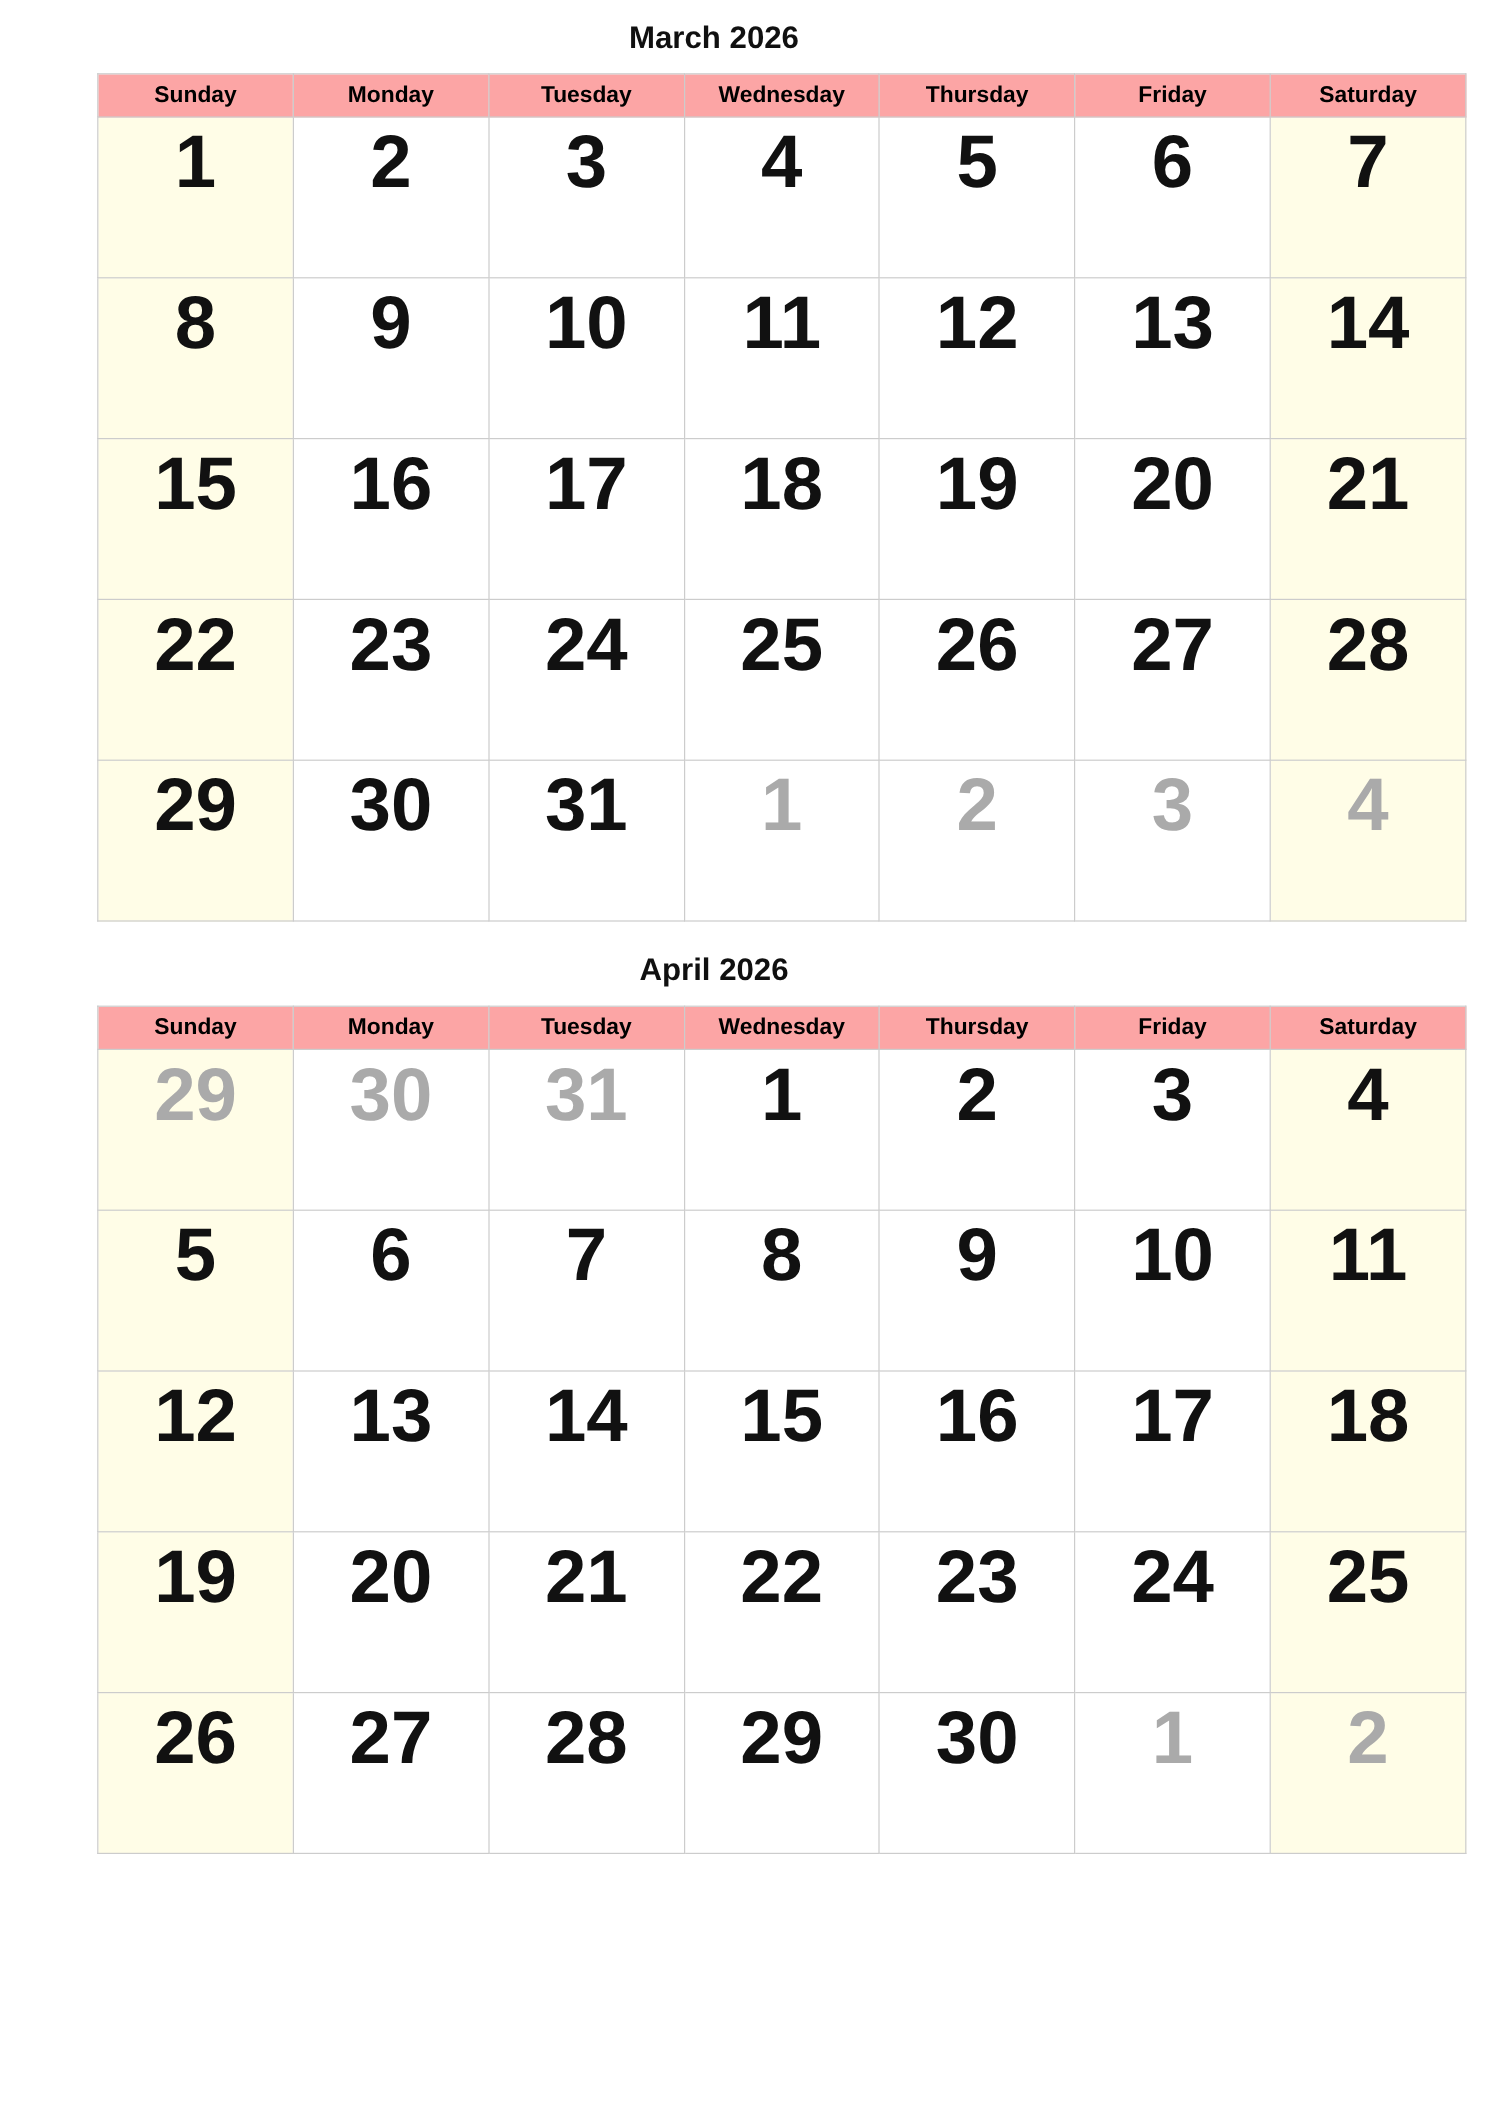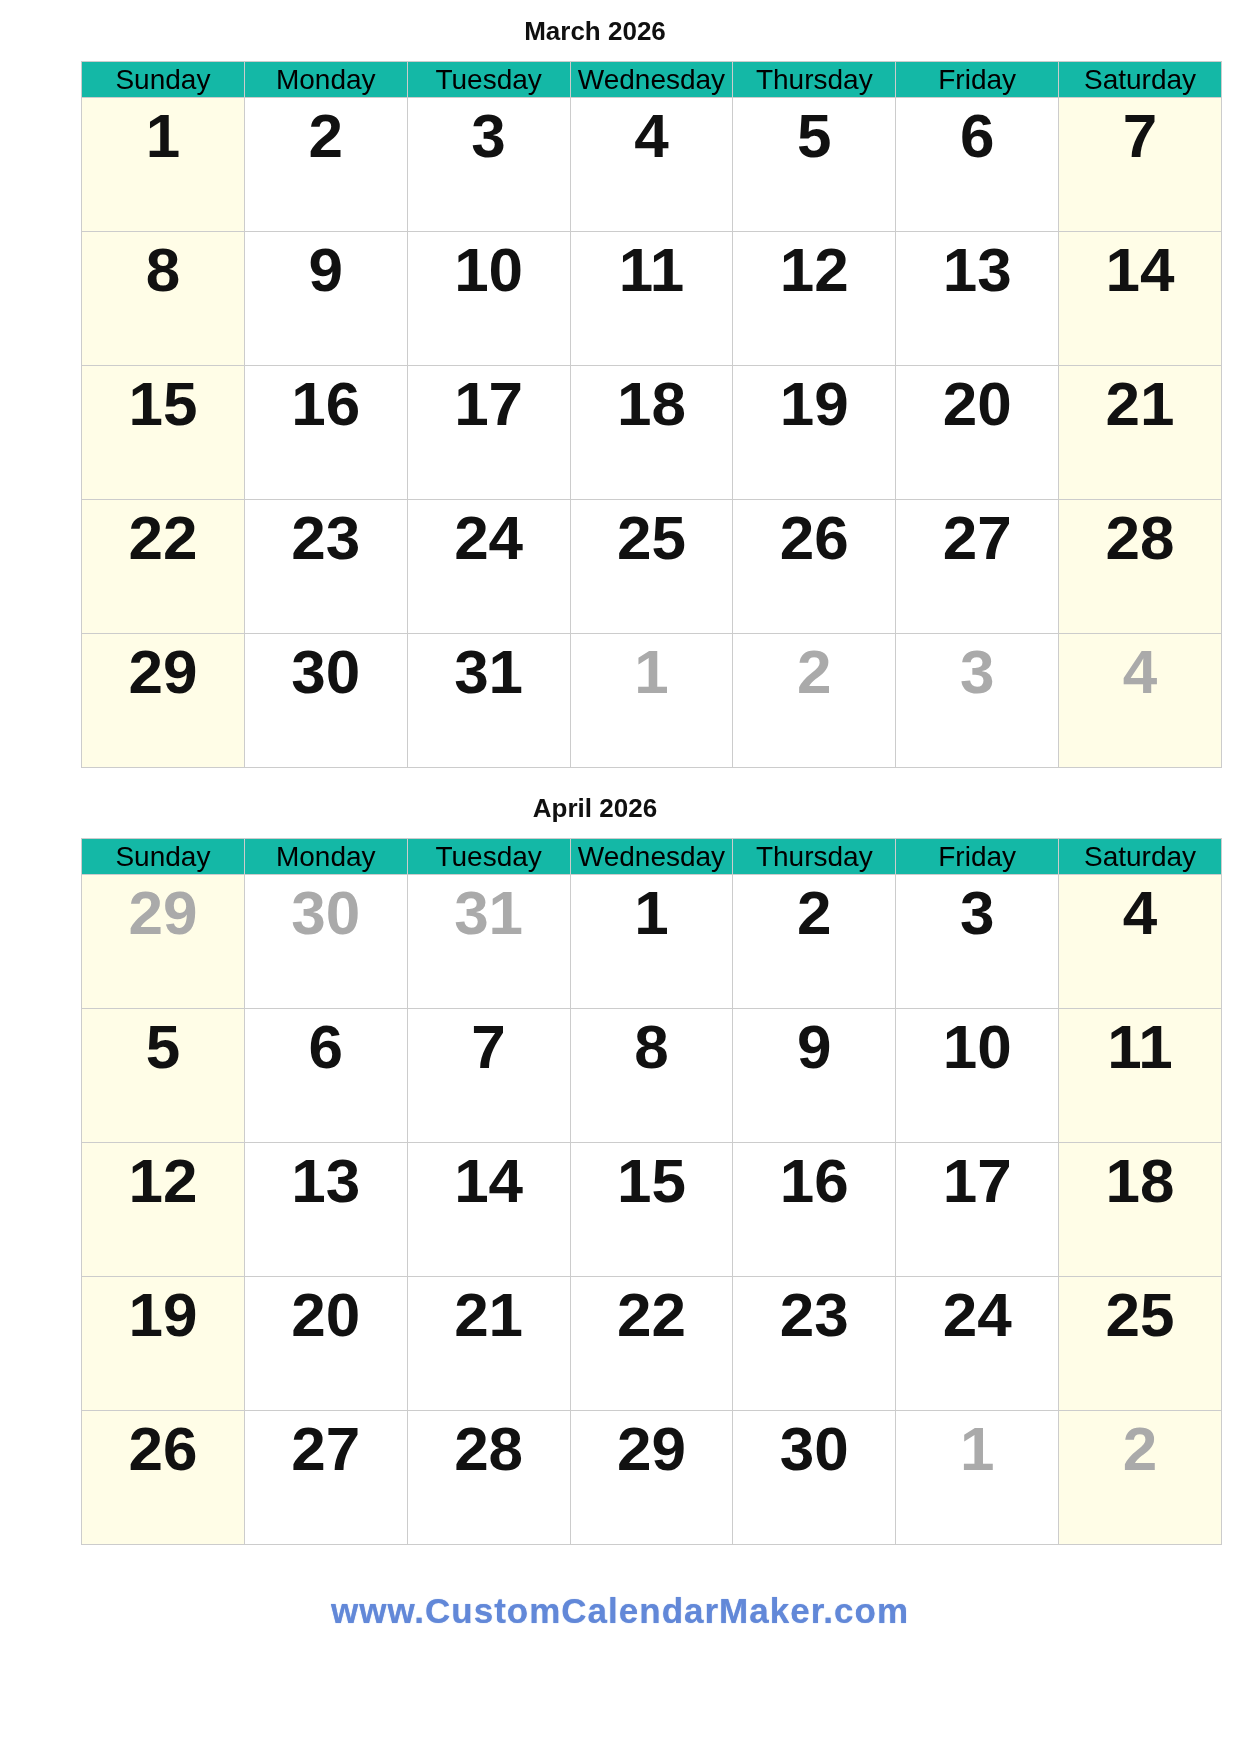--- a/index.html
+++ b/index.html
@@ -34,24 +34,24 @@
     text-align: center;
     line-height: 1.2;
   }
   table.cal {
     border-collapse: collapse;
     table-layout: fixed;
     width: 1141px;
   }
   table.cal th {
     height: 36px;
-    background: #14b8a6;
+    background: #fca5a5;
     border: 1px solid #cccccc;
-    font-size: 28px;
-    font-weight: normal;
+    font-size: 19px;
+    font-weight: bold;
     color: #000000;
     text-align: center;
     vertical-align: middle;
     padding: 0;
   }
   table.cal td {
     height: 134px;
     border: 1px solid #cccccc;
     background: #ffffff;
     vertical-align: top;
@@ -200,15 +200,14 @@
             <td>28</td>
             <td>29</td>
             <td>30</td>
             <td class="muted">1</td>
             <td class="weekend muted">2</td>
           </tr>
         </tbody>
       </table>
   </section>
 
-  <div class="footer">www.CustomCalendarMaker.com</div>
 
 </div>
 
 </body></html>

